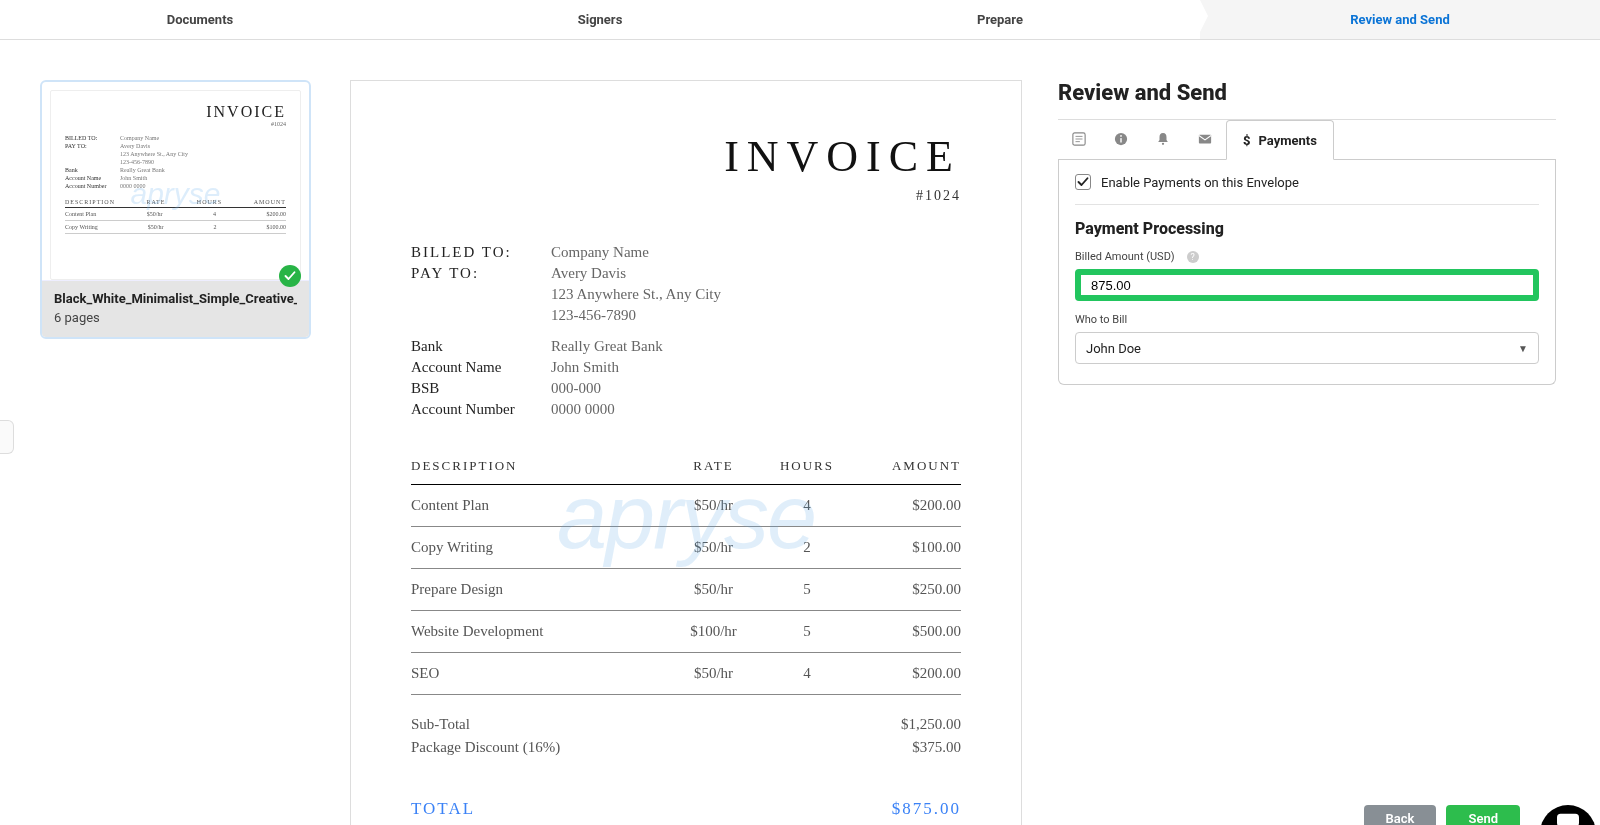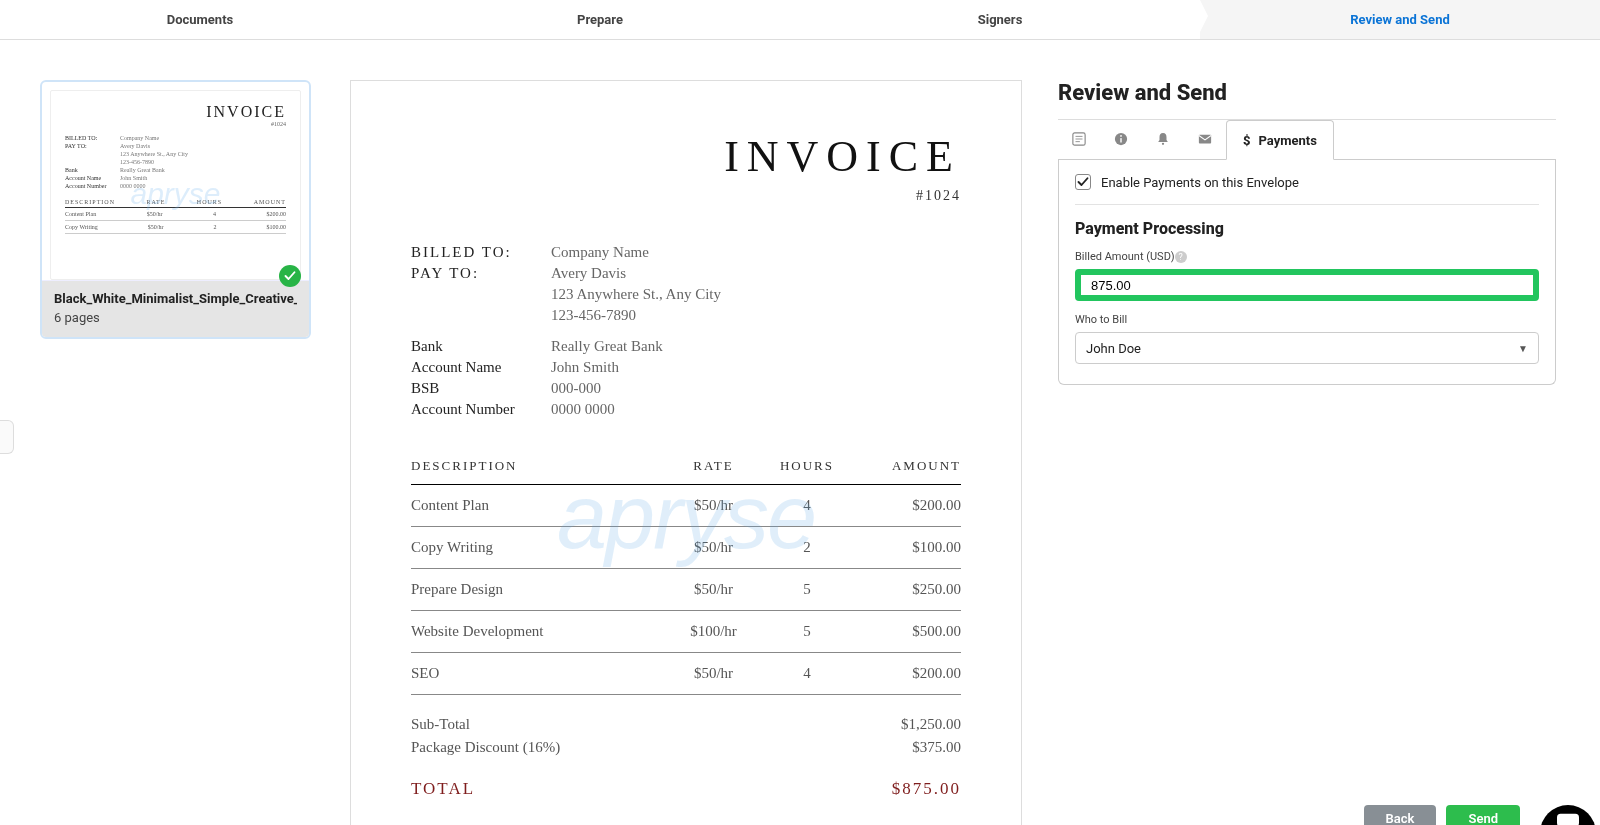--- a/index.html
+++ b/index.html
@@ -39,55 +39,55 @@
   .doc .irow .l{ width:140px; letter-spacing:2px; color:#222;}
   .doc .irow .v{ color:#666;}
   .doc .irow.small .l{ letter-spacing:0; width:140px;}
   .doc table{ width:100%; border-collapse:collapse; margin-top:40px;}
   .doc th{ text-align:left; font-size:13px; letter-spacing:2px; padding-bottom:10px; border-bottom:1px solid #000; font-weight:400;}
   .doc th.r, .doc td.r{ text-align:right;}
   .doc th.c, .doc td.c{ text-align:center;}
   .doc td{ font-size:15px; color:#555; padding:12px 0; border-bottom:1px solid #888;}
   .doc .totals{ margin-top:18px;}
   .doc .trow{ display:flex; justify-content:space-between; font-size:15px; color:#555; padding:3px 0;}
-  .doc .grand{ margin-top:20px; display:flex; justify-content:space-between; font-size:17px; letter-spacing:2px; color:#7f1d1d;}
+  .doc .grand{ margin-top:40px; display:flex; justify-content:space-between; font-size:17px; letter-spacing:2px; color:#3b82f6;}
   .doc .wm{ position:absolute; left:50%; top:58%; transform:translate(-50%,-50%); font-size:90px; color:#59a7e6; opacity:0.18; font-family:sans-serif; font-style:italic; pointer-events:none; letter-spacing:-2px;}
   .right-col{ flex:1; padding:40px 44px 0 36px;}
   .panel-title{ font-size:22px; font-weight:800; color:#222; padding-bottom:14px; border-bottom:1px solid #ddd;}
   .tabbar{ display:flex; align-items:flex-end; border-bottom:1px solid #ccc; margin-top:-1px;}
   .tabicon{ width:42px; height:40px; display:flex; align-items:center; justify-content:center; color:#888; cursor:pointer;}
   .tabicon svg{ width:14px; height:14px;}
   .paytab{ height:40px; border:1px solid #ccc; border-bottom:1px solid #fff; border-radius:4px 4px 0 0; padding:0 16px; display:flex; align-items:center; font-size:13px; font-weight:700; color:#222; margin-bottom:-1px; background:#fff;}
   .paytab .dollar{ font-weight:800; margin-right:8px;}
   .panel-box{ border:1px solid #ccc; border-top:none; border-radius:0 0 6px 6px; padding:14px 16px 20px 16px;}
   .chkrow{ display:flex; align-items:center; font-size:13px; padding-bottom:14px; border-bottom:1px solid #e3e3e3;}
   .chkbox{ width:16px; height:16px; border:1px solid #888; border-radius:3px; display:flex; align-items:center; justify-content:center; margin-right:10px; cursor:pointer;}
   .chkbox svg{ width:12px; height:12px;}
   .pp-title{ font-size:16px; font-weight:800; color:#222; margin-top:14px;}
   .fld{ margin-top:12px;}
-  .fld label{ font-size:11px; color:#444; display:flex; align-items:center; gap:0;text-align:center;}
+  .fld label{ font-size:11px; color:#444; display:flex; align-items:center; gap:12px;text-align:center;}
   .fld .help{ width:12px; height:12px; border-radius:50%; background:#ccc; color:#fff; font-size:9px; display:inline-flex; align-items:center; justify-content:center;}
   .fld input{ width:100%; height:32px; border:6px solid #22c55e; border-radius:4px; padding:0 10px; font-size:13px; margin-top:6px;}
   .fld .select{ width:100%; height:32px; border:1px solid #ccc; border-radius:4px; padding:0 10px; font-size:13px; margin-top:6px; display:flex; align-items:center; justify-content:space-between; cursor:pointer;}
   .fld .select .caret{ font-size:10px; color:#555;}
   .leftslider{ position:absolute; left:0; top:380px; width:14px; height:34px; border:1px solid #ddd; border-left:none; border-radius:0 6px 6px 0; background:#fafafa;}
   .chat-bubble{ position:absolute; bottom:0; right:4px; width:56px; height:28px; background:#000; border-radius:28px 28px 0 0; display:flex; align-items:flex-end; justify-content:center; padding-bottom:2px;}
   .chat-bubble svg{ width:22px; height:18px;}
   .btnrow{ position:absolute; bottom:0; right:80px; height:28px; display:flex; gap:10px;}
   .btn{ height:40px; border-radius:4px 4px 0 0; padding:6px 22px 0; font-size:13px; font-weight:600; overflow:hidden;}
   .btn.gray{ background:#888f95; color:#fff;}
   .btn.green{ background:#2dbd4d; color:#fff;}
 </style>
 </head>
 <body>
 
 <div class="tabs">
   <div class="tab">Documents</div>
+  <div class="tab">Signers</div>
   <div class="tab">Prepare</div>
-  <div class="tab">Signers</div>
   <div class="tab active">Review and Send</div>
 </div>
 
 <div class="workspace">
   <div class="leftslider"></div>
 
   <div class="left-col">
     <div class="thumb-wrap">
       <div class="thumb">
         <div class="thumb-doc">

